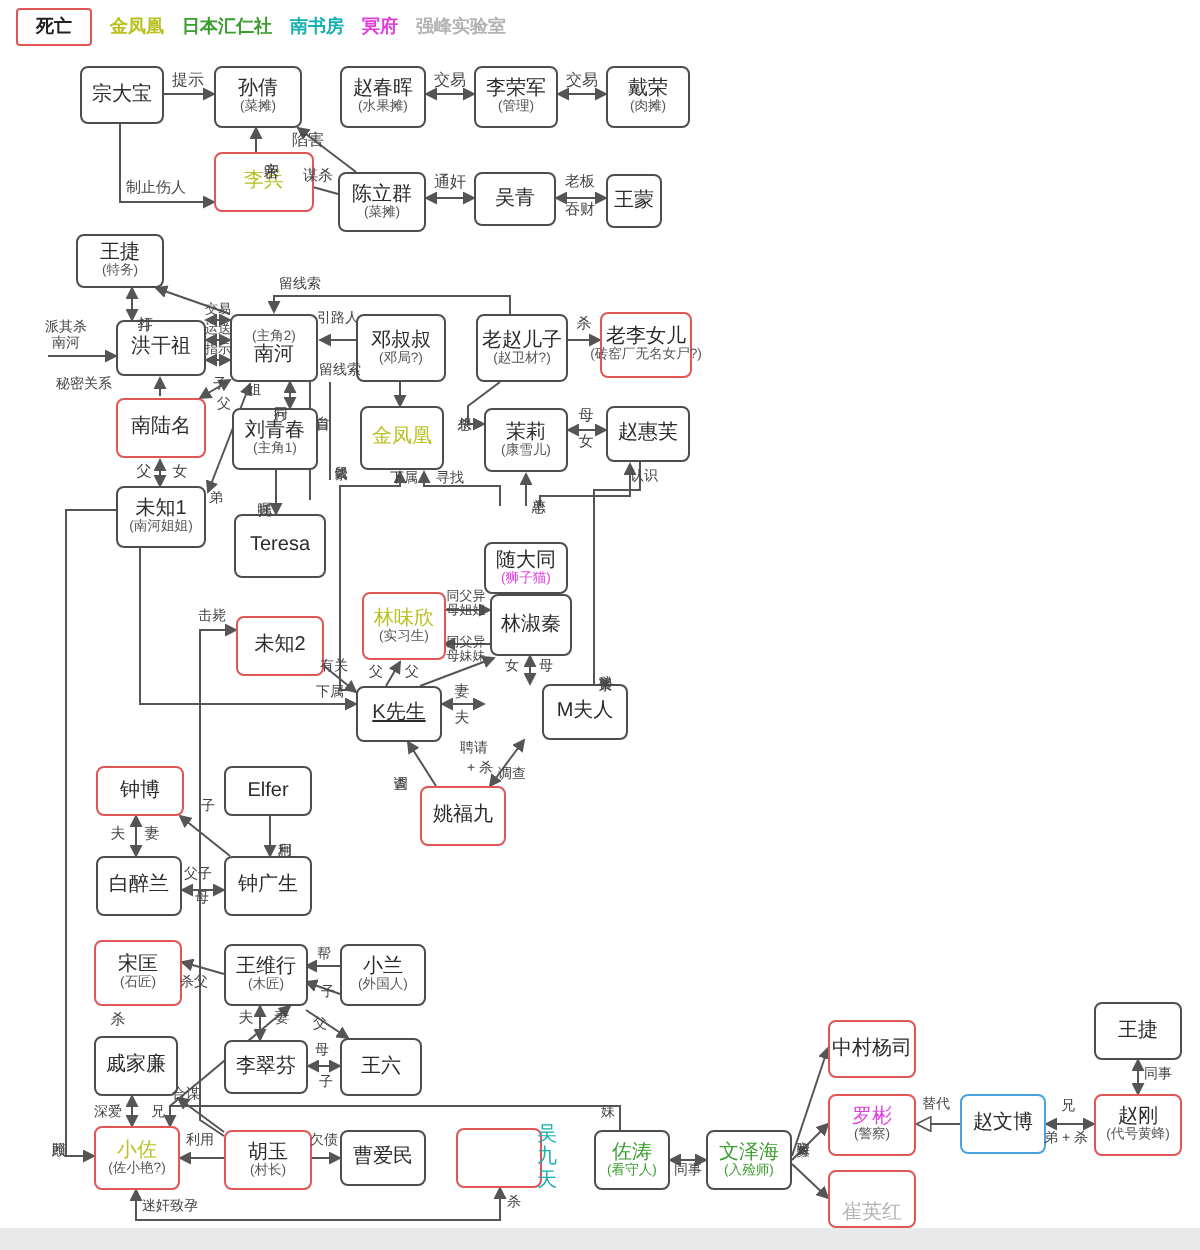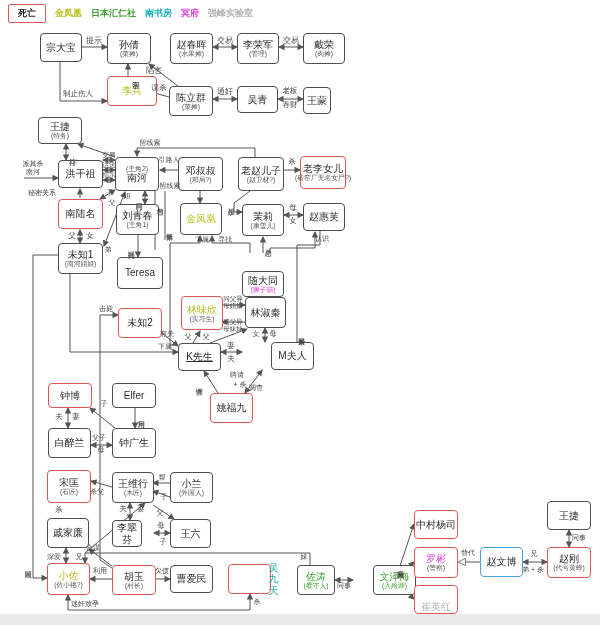--- a/index.html
+++ b/index.html
@@ -238,21 +238,21 @@
       <span class="t-black">王维行</span>
       <span class="sub">(木匠)</span>
     </div>
     <div class="node" style="left: 170px; top: 472px; width: 43px; height: 31px;">
       <span class="t-black">小兰</span>
       <span class="sub">(外国人)</span>
     </div>
     <div class="node" style="left: 47px; top: 518px; width: 42px; height: 30px;">
       <span class="t-black">戚家廉</span>
     </div>
-    <div class="node" style="left: 112px; top: 520px; width: 30px; height: 27px;">
+    <div class="node" style="left: 112px; top: 520px; width: 42px; height: 27px;">
       <span class="t-black">李翠芬</span>
     </div>
     <div class="node" style="left: 170px; top: 519px; width: 41px; height: 29px;">
       <span class="t-black">王六</span>
     </div>
     <div class="node b-red" style="left: 47px; top: 563px; width: 43px; height: 32px;">
       <span class="t-yellow">小佐</span>
       <span class="sub">(佐小艳?)</span>
     </div>
     <div class="node b-red" style="left: 112px; top: 565px; width: 44px; height: 30px;">
@@ -262,21 +262,21 @@
     <div class="node" style="left: 170px; top: 565px; width: 43px; height: 28px;">
       <span class="t-black">曹爱民</span>
     </div>
     <div class="node b-red" style="left: 228px; top: 564px; width: 43px; height: 30px;">
       <span class="t-cyan">吴九天</span>
     </div>
     <div class="node" style="left: 297px; top: 565px; width: 38px; height: 30px;">
       <span class="t-green">佐涛</span>
       <span class="sub t-green" style="color: rgb(58, 158, 47);">(看守人)</span>
     </div>
-    <div class="node" style="left: 373px; top: 565px; width: 43px; height: 30px;">
+    <div class="node" style="left: 353px; top: 565px; width: 43px; height: 30px;">
       <span class="t-green">文泽海</span>
       <span class="sub t-green" style="color: rgb(58, 158, 47);">(入殓师)</span>
     </div>
     <div class="node b-red" style="left: 414px; top: 510px; width: 44px; height: 29px;">
       <span class="t-black">中村杨司</span>
     </div>
     <div class="node b-red" style="left: 414px; top: 547px; width: 44px; height: 31px;">
       <span class="t-magenta">罗彬</span>
       <span class="sub">(警察)</span>
     </div>

